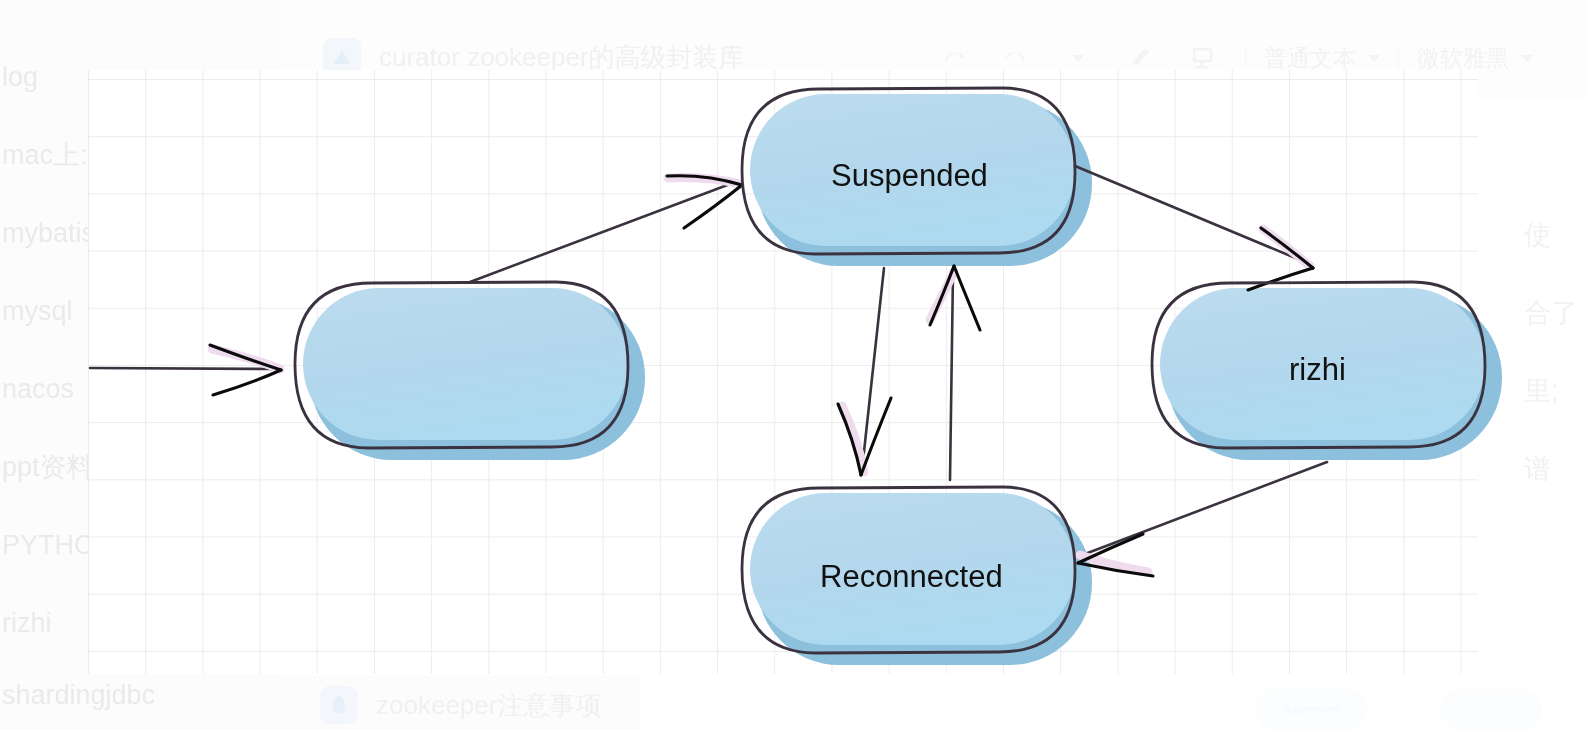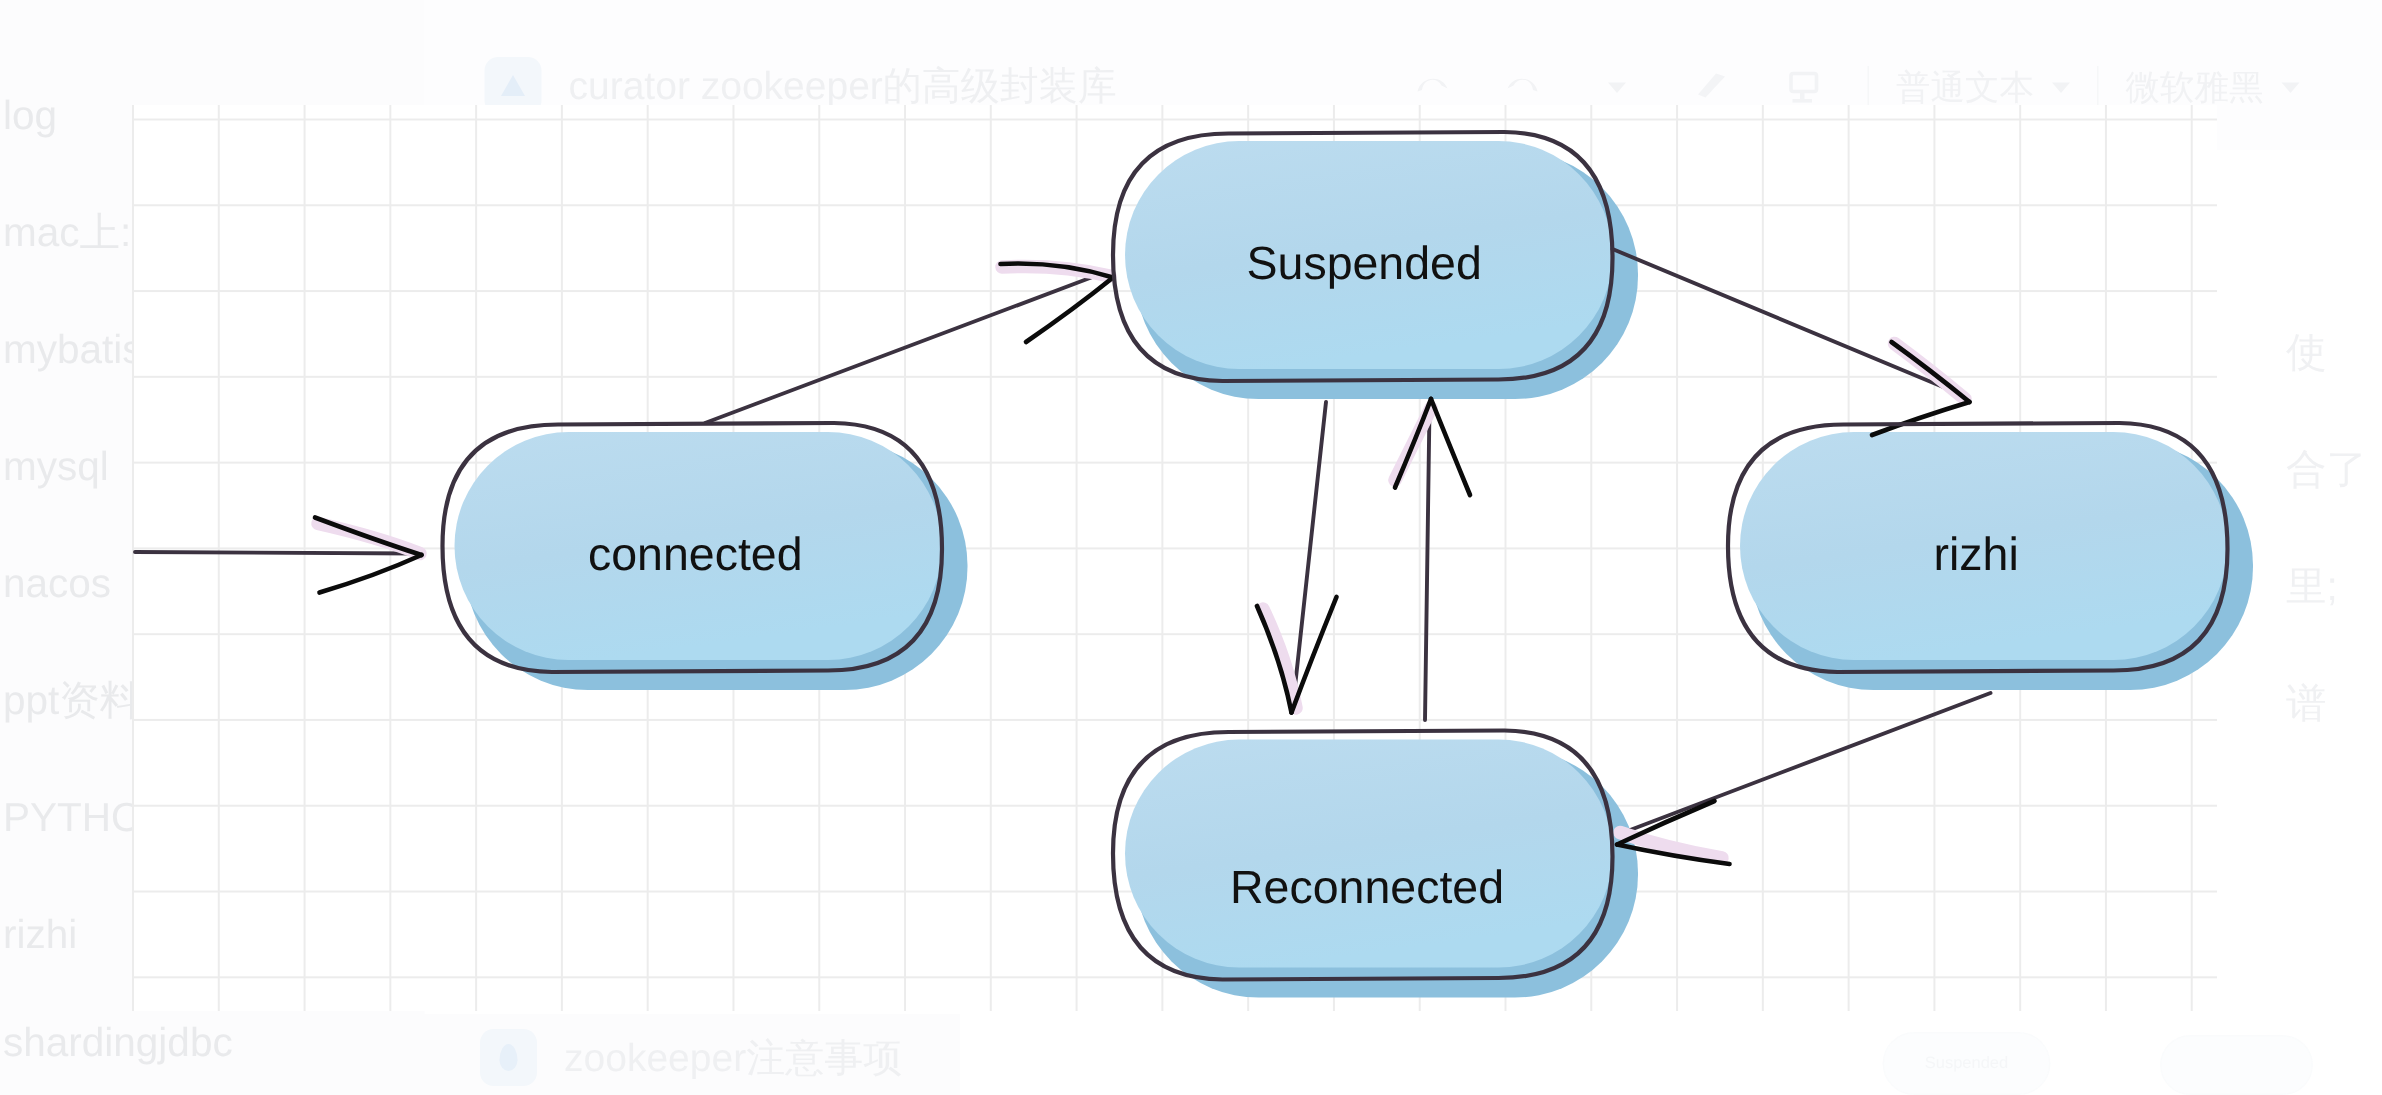--- a/index.html
+++ b/index.html
@@ -247,18 +247,17 @@
       </g>
 
       <g fill="none" stroke="#3b3240" stroke-width="2.8" stroke-linejoin="round">
         <path d="M372 283 L556 282 Q628 283 628 366 Q628 447 552 447 L368 448 Q295 447 295 364 Q295 283 372 283 Z"></path>
         <path d="M819 89 L1003 88 Q1075 89 1075 172 Q1075 253 999 253 L815 254 Q742 253 742 170 Q742 89 819 89 Z"></path>
         <path d="M1229 283 L1413 282 Q1485 283 1485 366 Q1485 447 1409 447 L1225 448 Q1152 447 1152 364 Q1152 283 1229 283 Z"></path>
         <path d="M819 488 L1003 487 Q1075 488 1075 571 Q1075 652 999 652 L815 653 Q742 652 742 569 Q742 488 819 488 Z"></path>
       </g>
     </svg>
 
-    <div class="nodelabel" style="left:392px;top:352px">connected</div>
     <div class="nodelabel" style="left:831px;top:158px">Suspended</div>
     <div class="nodelabel" style="left:1289px;top:352px">rizhi</div>
-    <div class="nodelabel" style="left:820px;top:574px">Reconnected</div>
+    <div class="nodelabel" style="left:820px;top:559px">Reconnected</div>
   </div>
 </div>
 
 </body></html>

